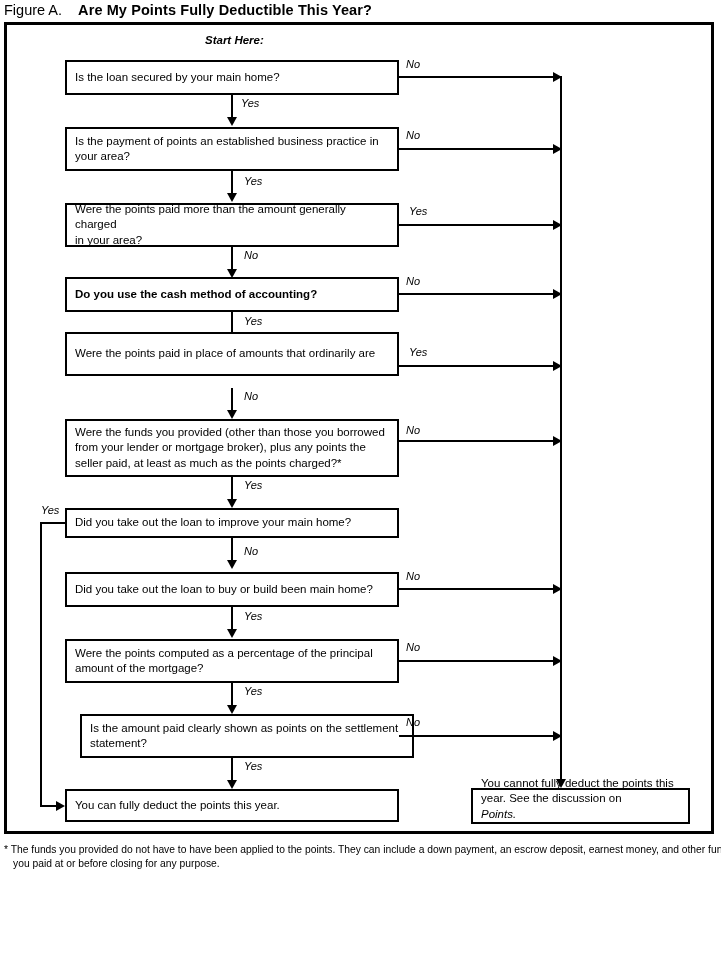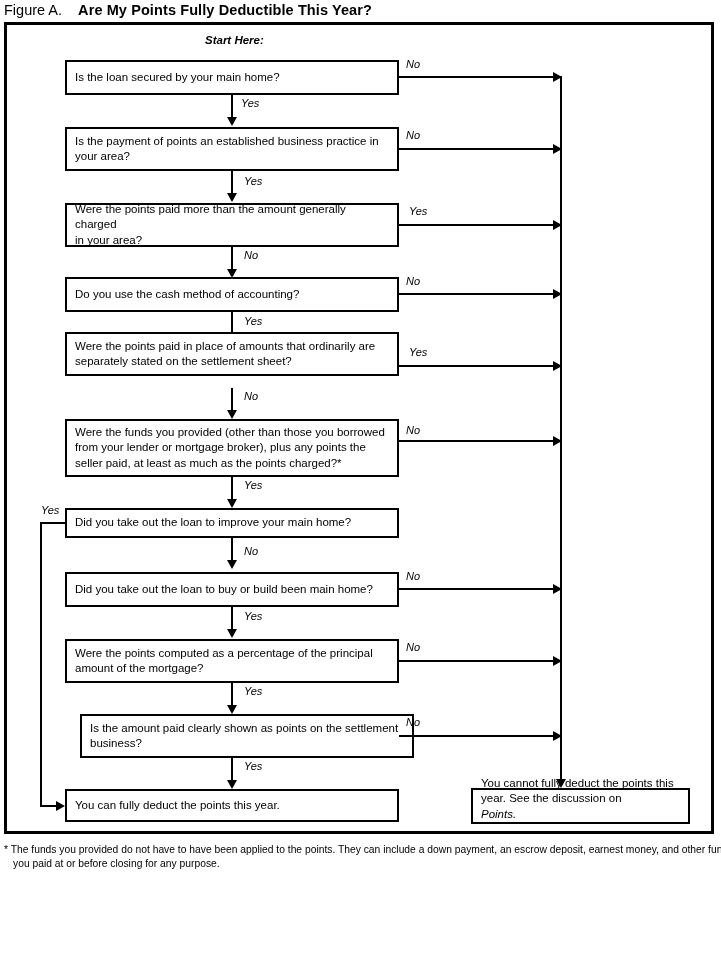--- a/index.html
+++ b/index.html
@@ -176,33 +176,32 @@
       <span>Were the points paid more than the amount generally charged</span>
       <span>in your area?</span>
     </div>
     <div class="hline" style="left:399px; top:224px; width:158px;"></div>
     <div class="arrow-right" style="left:553px; top:220px;"></div>
     <div class="elabel" style="left:409px; top:205px;">Yes</div>
     <div class="vline" style="left:231px; top:247px; height:26px;"></div>
     <div class="arrow-down" style="left:227px; top:269px;"></div>
     <div class="elabel" style="left:244px; top:249px;">No</div>
 
-    <div class="node" style="left:65px; top:277px; width:334px; height:35px;">
+    <div class="node" style="left:65px; top:277px; width:334px; height:35px;font-weight:bold;">
       <span>Do you use the cash method of accounting?</span>
     </div>
     <div class="hline" style="left:399px; top:293px; width:158px;"></div>
     <div class="arrow-right" style="left:553px; top:289px;"></div>
     <div class="elabel" style="left:406px; top:275px;">No</div>
     <div class="vline" style="left:231px; top:312px; height:26px;"></div>
     <div class="arrow-down" style="left:227px; top:334px;"></div>
     <div class="elabel" style="left:244px; top:315px;">Yes</div>
 
     <div class="node" style="left:65px; top:332px; width:334px; height:44px;">
       <span>Were the points paid in place of amounts that ordinarily are</span>
-      <span>separately stated on the settlement sheet?</span>
     </div>
     <div class="hline" style="left:399px; top:365px; width:158px;"></div>
     <div class="arrow-right" style="left:553px; top:361px;"></div>
     <div class="elabel" style="left:409px; top:346px;">Yes</div>
     <div class="vline" style="left:231px; top:388px; height:26px;"></div>
     <div class="arrow-down" style="left:227px; top:410px;"></div>
     <div class="elabel" style="left:244px; top:390px;">No</div>
 
     <div class="node" style="left:65px; top:419px; width:334px; height:58px;">
       <span>Were the funds you provided (other than those you borrowed</span>
@@ -246,21 +245,21 @@
     </div>
     <div class="hline" style="left:399px; top:660px; width:158px;"></div>
     <div class="arrow-right" style="left:553px; top:656px;"></div>
     <div class="elabel" style="left:406px; top:641px;">No</div>
     <div class="vline" style="left:231px; top:683px; height:26px;"></div>
     <div class="arrow-down" style="left:227px; top:705px;"></div>
     <div class="elabel" style="left:244px; top:685px;">Yes</div>
 
     <div class="node" style="left:65px; top:714px; width:334px; height:44px;margin-left:15px;">
       <span>Is the amount paid clearly shown as points on the settlement</span>
-      <span>business?</span>
+      <span>statement?</span>
     </div>
     <div class="hline" style="left:399px; top:735px; width:158px;"></div>
     <div class="arrow-right" style="left:553px; top:731px;"></div>
     <div class="elabel" style="left:406px; top:716px;">No</div>
     <div class="vline" style="left:231px; top:758px; height:26px;"></div>
     <div class="arrow-down" style="left:227px; top:780px;"></div>
     <div class="elabel" style="left:244px; top:760px;">Yes</div>
 
     <div class="node" style="left:65px; top:789px; width:334px; height:33px;">
       <span>You can fully deduct the points this year.</span>

